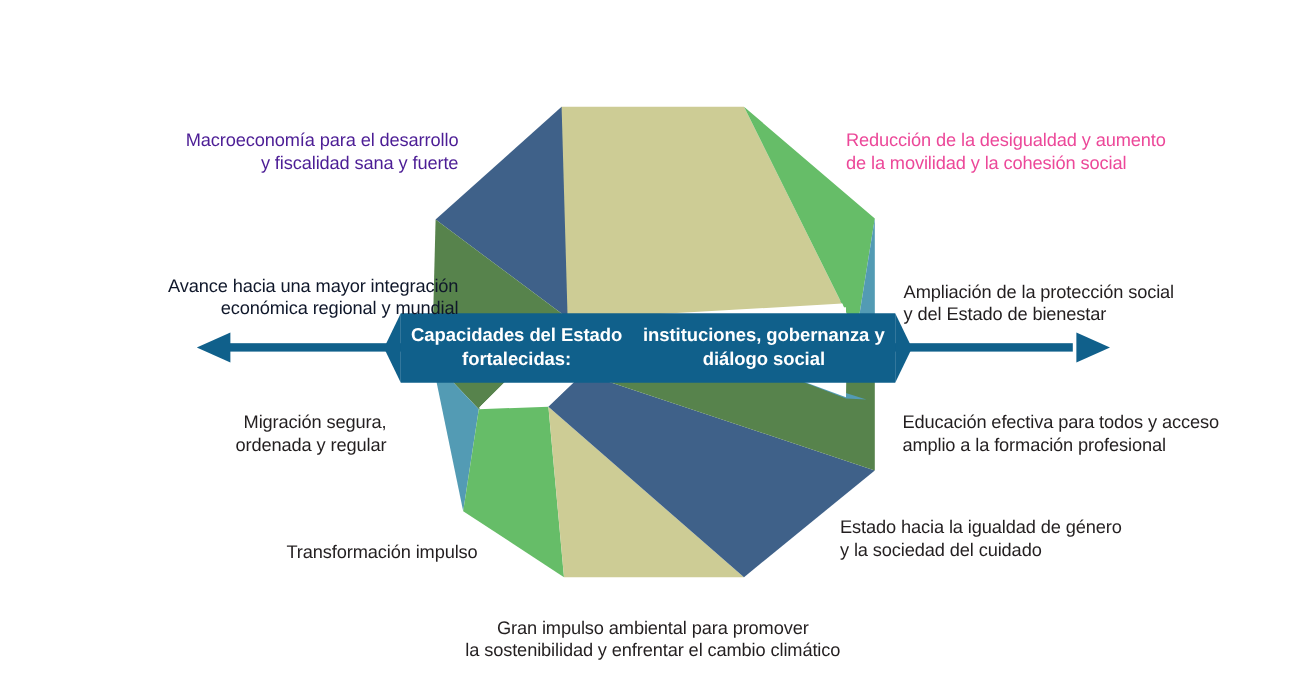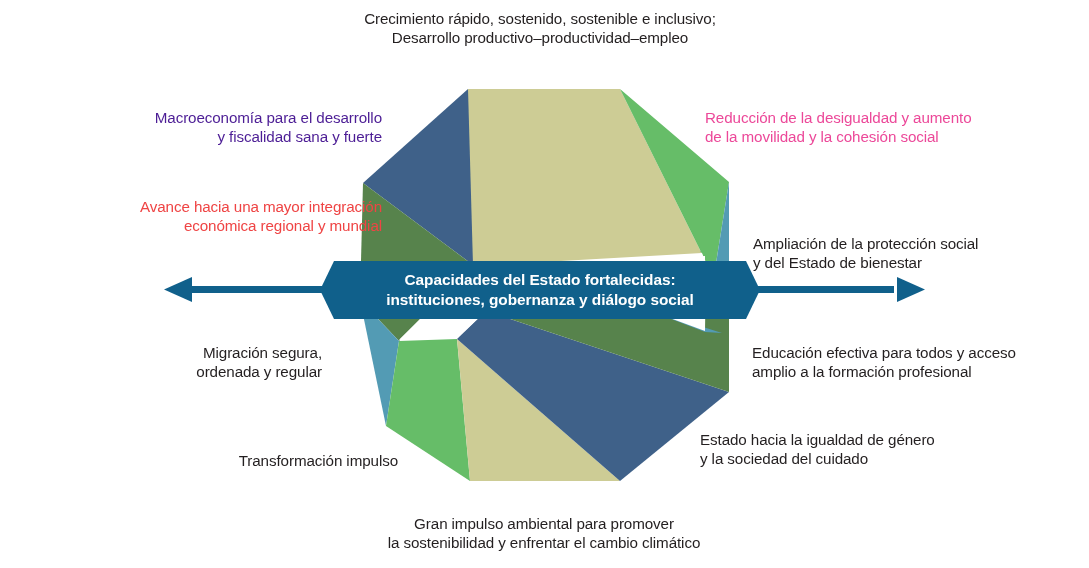--- a/index.html
+++ b/index.html
@@ -58,21 +58,20 @@
     width: 412px;
     height: 58px;
   }
   #banner-text {
     position: absolute;
     left: 0;
     top: 0;
     width: 412px;
     height: 58px;
     display: flex;
-    flex-direction: column;
     align-items: center;
     justify-content: center;
     color: #ffffff;
     font-weight: bold;
     font-size: 15.4px;
     line-height: 1.3;
     text-align: center;
     letter-spacing: -0.05px;
     pointer-events: none;
   }
@@ -182,30 +181,28 @@
     </g>
   </svg>
 
   <div id="banner">
     <div id="banner-text" style="color: rgb(255, 255, 255);">
       <span>Capacidades del Estado fortalecidas:</span>
       <span>instituciones, gobernanza y diálogo social</span>
     </div>
   </div>
 
-  <div class="label lbl-c" id="lbl-growth" style="color: rgb(35, 31, 32);">Crecimiento rápido, sostenido, sostenible e inclusivo;
-Desarrollo productivo–productividad–empleo</div>
 
   <div class="label lbl-r" id="lbl-macro" style="color: #4c1d95;">Macroeconomía para el desarrollo
 y fiscalidad sana y fuerte</div>
 
   <div class="label lbl-l" id="lbl-inequality" style="color: #ec4899;">Reducción de la desigualdad y aumento
 de la movilidad y la cohesión social</div>
 
-  <div class="label lbl-r" id="lbl-integration" style="color: #ef4444;">Avance hacia una mayor integración
+  <div class="label lbl-r" id="lbl-integration" style="color: #0f172a; margin-top: 32px;">Avance hacia una mayor integración
 económica regional y mundial</div>
 
   <div class="label lbl-l" id="lbl-protection" style="color: rgb(35, 31, 32);">Ampliación de la protección social
 y del Estado de bienestar</div>
 
   <div class="label lbl-r" id="lbl-migration" style="color: rgb(35, 31, 32);">Migración segura,
 ordenada y regular</div>
 
   <div class="label lbl-l" id="lbl-education" style="color: rgb(35, 31, 32);">Educación efectiva para todos y acceso
 amplio a la formación profesional</div>

